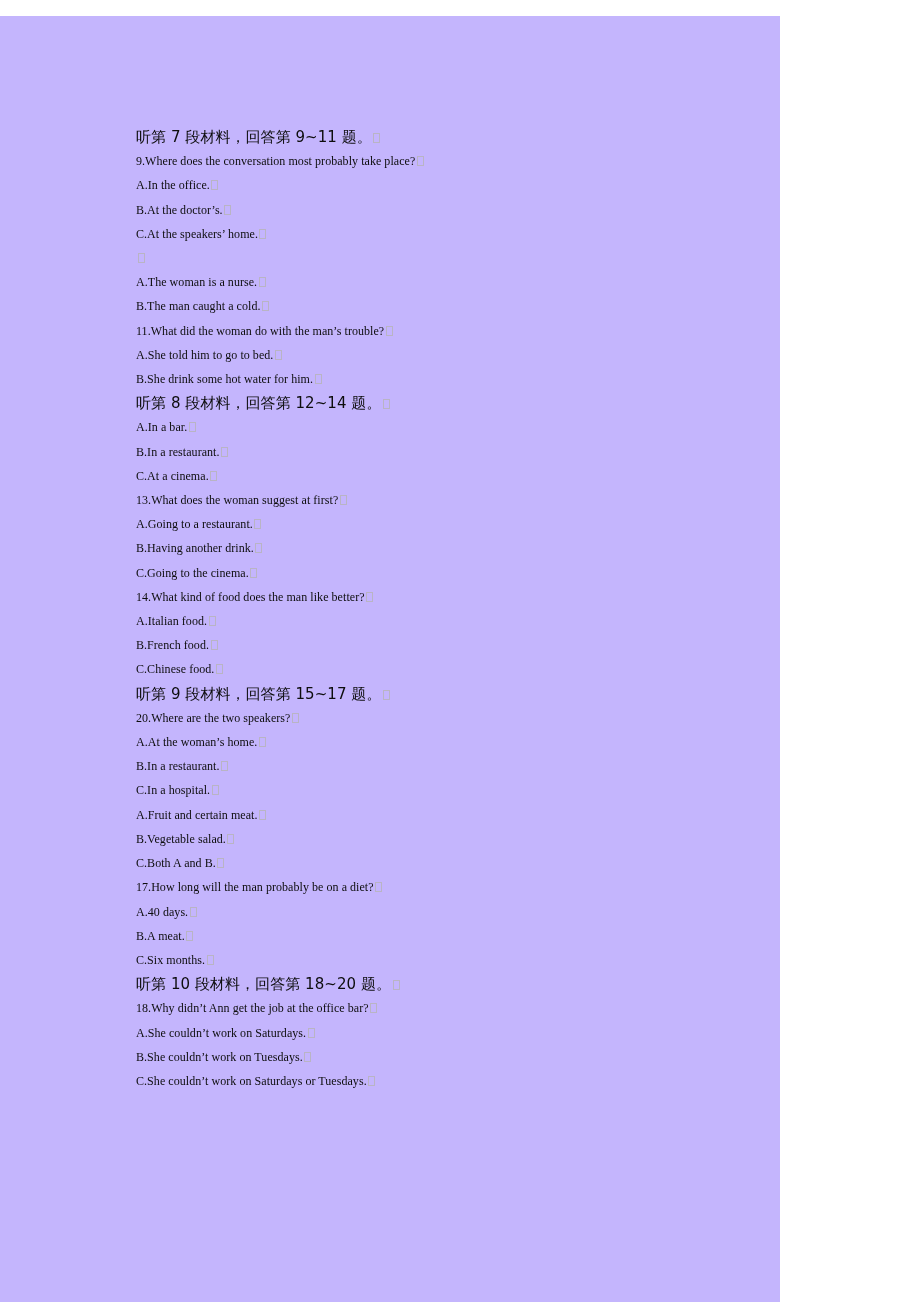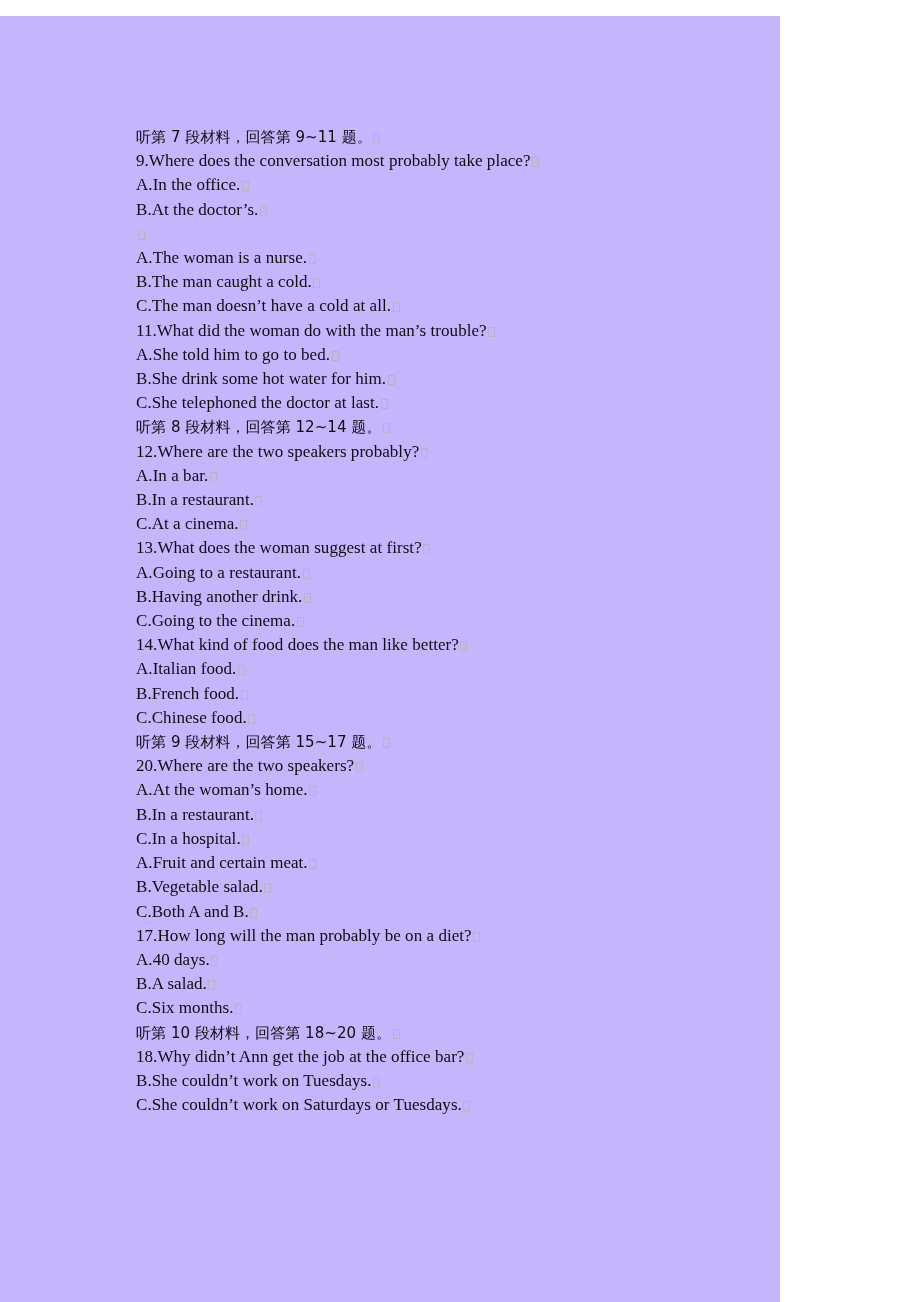--- a/index.html
+++ b/index.html
@@ -30,21 +30,21 @@
 
   
   .doc-body {
     position: absolute;
     left: 136px;
     top: 109px;
     width: 700px;
   }
 
   .line {
-    font-size: 17px;
+    font-size: 12px;
     line-height: 24.2px;
     white-space: pre;
     letter-spacing: 0.05px;
     color: #0d0d0d;
   }
 
   
   .line.cn {
     font-size: 15.6px;
   }
@@ -68,30 +68,28 @@
 </style>
 </head>
 <body>
 
 <div class="page">
   <div class="doc-body">
       <div class="line cn"><span class="cjk">听第 7 段材料，回答第 9~11 题。</span><span class="tofu"></span></div>
       <div class="line"><span>9.Where does the conversation most probably take place?</span><span class="tofu"></span></div>
       <div class="line"><span>A.In the office.</span><span class="tofu"></span></div>
       <div class="line"><span>B.At the doctor’s.</span><span class="tofu"></span></div>
+      <div class="line"><span>C.At the speakers’ home.</span><span class="tofu"></span></div>
       <div class="line"><span class="tofu"></span></div>
       <div class="line"><span>A.The woman is a nurse.</span><span class="tofu"></span></div>
       <div class="line"><span>B.The man caught a cold.</span><span class="tofu"></span></div>
-      <div class="line"><span>C.The man doesn’t have a cold at all.</span><span class="tofu"></span></div>
       <div class="line"><span>11.What did the woman do with the man’s trouble?</span><span class="tofu"></span></div>
       <div class="line"><span>A.She told him to go to bed.</span><span class="tofu"></span></div>
       <div class="line"><span>B.She drink some hot water for him.</span><span class="tofu"></span></div>
-      <div class="line"><span>C.She telephoned the doctor at last.</span><span class="tofu"></span></div>
       <div class="line cn"><span class="cjk">听第 8 段材料，回答第 12~14 题。</span><span class="tofu"></span></div>
-      <div class="line"><span>12.Where are the two speakers probably?</span><span class="tofu"></span></div>
       <div class="line"><span>A.In a bar.</span><span class="tofu"></span></div>
       <div class="line"><span>B.In a restaurant.</span><span class="tofu"></span></div>
       <div class="line"><span>C.At a cinema.</span><span class="tofu"></span></div>
       <div class="line"><span>13.What does the woman suggest at first?</span><span class="tofu"></span></div>
       <div class="line"><span>A.Going to a restaurant.</span><span class="tofu"></span></div>
       <div class="line"><span>B.Having another drink.</span><span class="tofu"></span></div>
       <div class="line"><span>C.Going to the cinema.</span><span class="tofu"></span></div>
       <div class="line"><span>14.What kind of food does the man like better?</span><span class="tofu"></span></div>
       <div class="line"><span>A.Italian food.</span><span class="tofu"></span></div>
       <div class="line"><span>B.French food.</span><span class="tofu"></span></div>
@@ -99,20 +97,21 @@
       <div class="line cn"><span class="cjk">听第 9 段材料，回答第 15~17 题。</span><span class="tofu"></span></div>
       <div class="line"><span>20.Where are the two speakers?</span><span class="tofu"></span></div>
       <div class="line"><span>A.At the woman’s home.</span><span class="tofu"></span></div>
       <div class="line"><span>B.In a restaurant.</span><span class="tofu"></span></div>
       <div class="line"><span>C.In a hospital.</span><span class="tofu"></span></div>
       <div class="line"><span>A.Fruit and certain meat.</span><span class="tofu"></span></div>
       <div class="line"><span>B.Vegetable salad.</span><span class="tofu"></span></div>
       <div class="line"><span>C.Both A and B.</span><span class="tofu"></span></div>
       <div class="line"><span>17.How long will the man probably be on a diet?</span><span class="tofu"></span></div>
       <div class="line"><span>A.40 days.</span><span class="tofu"></span></div>
-      <div class="line"><span>B.A salad.</span><span class="tofu"></span></div>
+      <div class="line"><span>B.A meat.</span><span class="tofu"></span></div>
       <div class="line"><span>C.Six months.</span><span class="tofu"></span></div>
       <div class="line cn"><span class="cjk">听第 10 段材料，回答第 18~20 题。</span><span class="tofu"></span></div>
       <div class="line"><span>18.Why didn’t Ann get the job at the office bar?</span><span class="tofu"></span></div>
+      <div class="line"><span>A.She couldn’t work on Saturdays.</span><span class="tofu"></span></div>
       <div class="line"><span>B.She couldn’t work on Tuesdays.</span><span class="tofu"></span></div>
       <div class="line"><span>C.She couldn’t work on Saturdays or Tuesdays.</span><span class="tofu"></span></div>
     </div>
 </div>
 
 </body></html>

